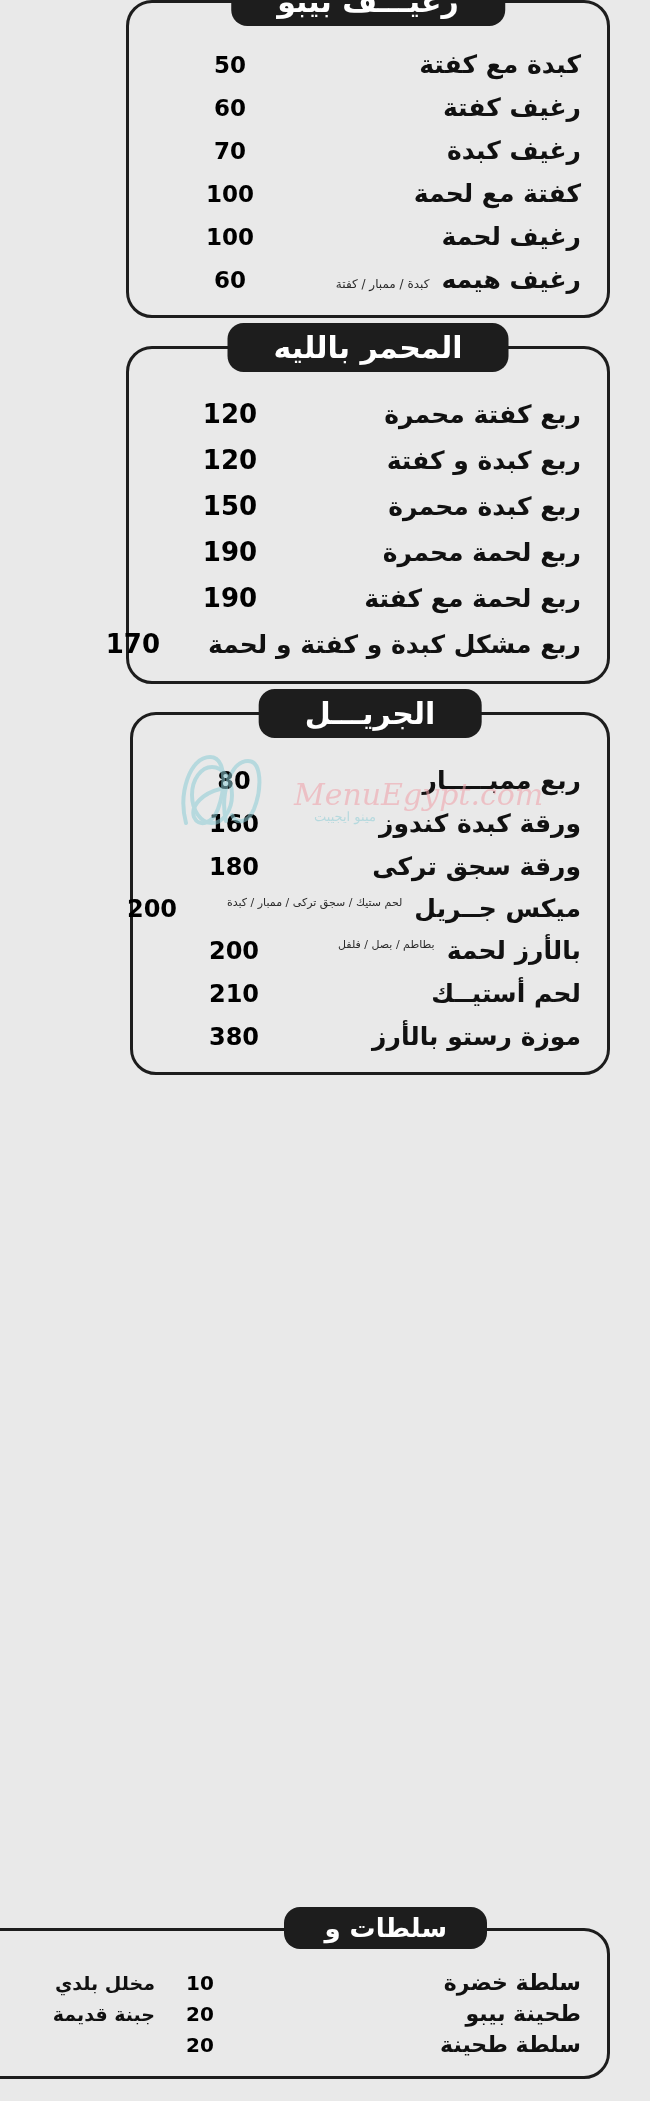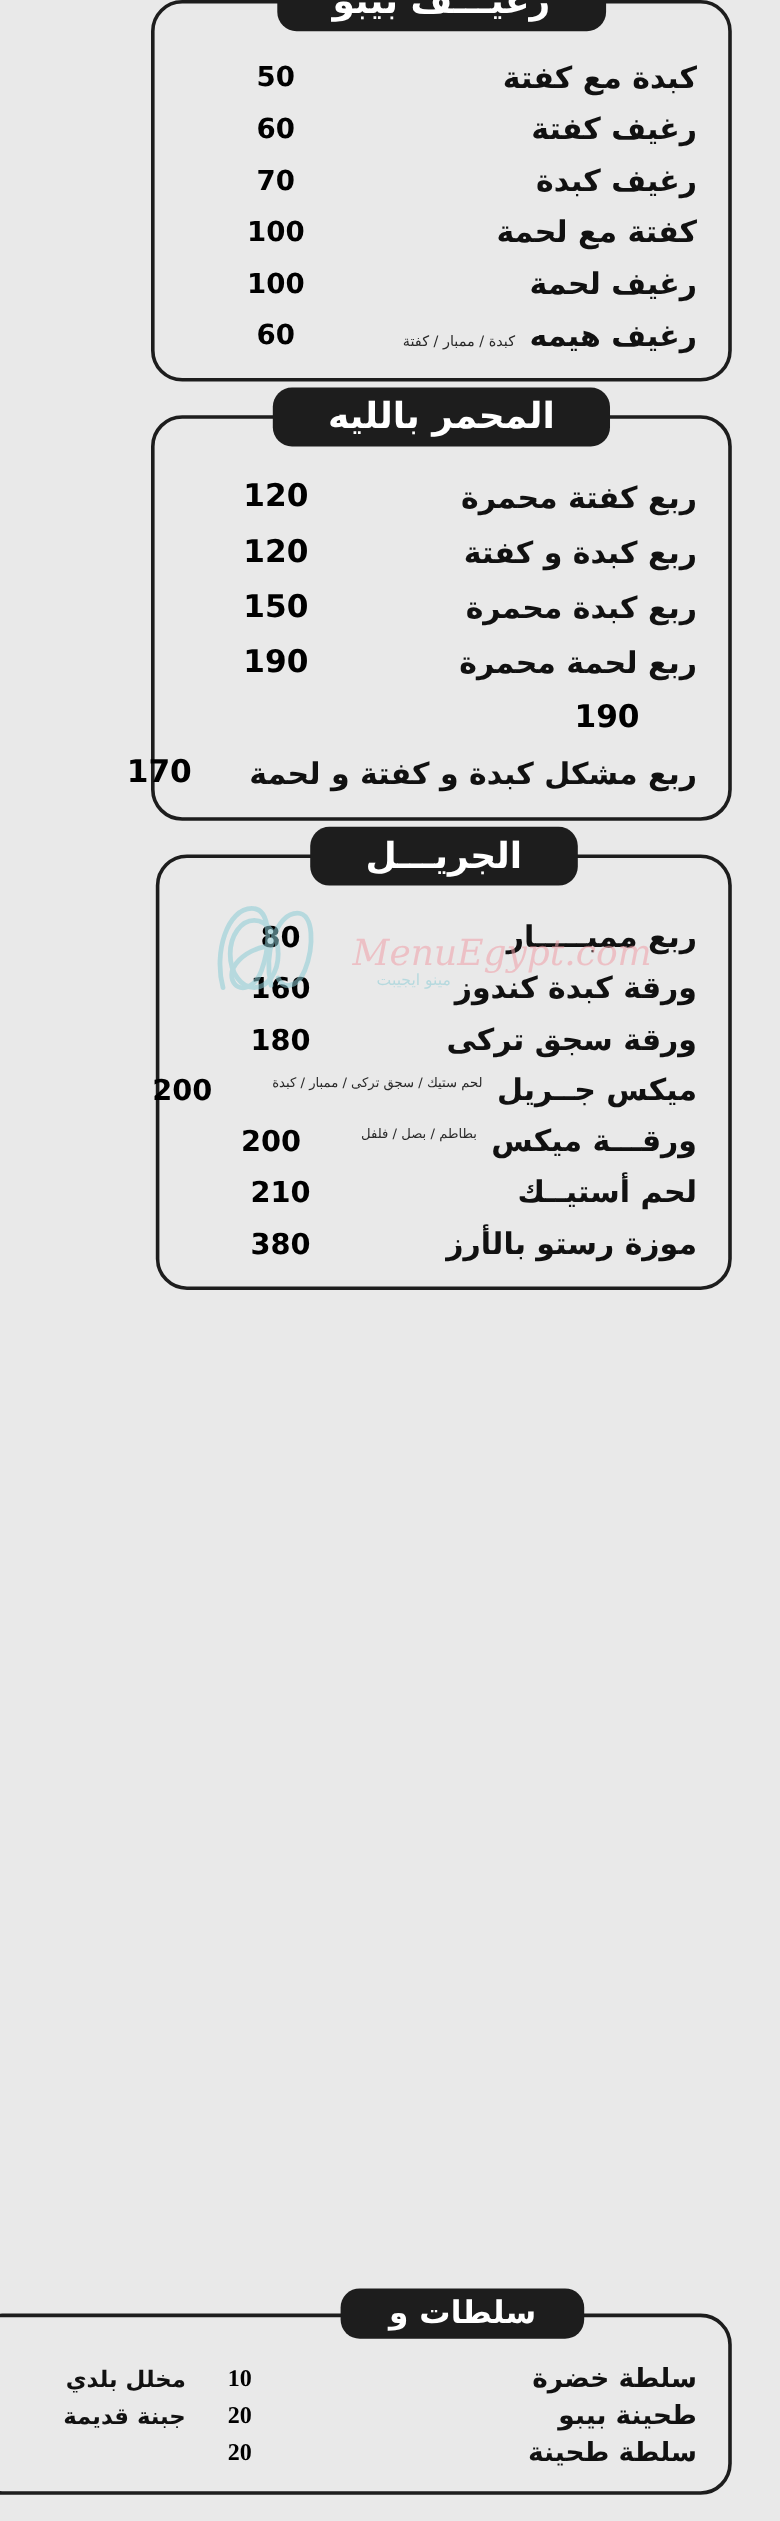--- a/index.html
+++ b/index.html
@@ -140,21 +140,21 @@
     right: 120px;
     transform: none;
     top: -24px;
     font-size: 26px;
     padding: 6px 40px;
   }
   .sec-salads .row {
     padding: 3px 26px;
   }
   .sec-salads .name-main { font-size: 22px; }
-  .sec-salads .row-price { font-size: 20px; min-width: 90px; font-family: Liberation Serif, serif; }
+  .sec-salads .row-price { font-size: 20px; min-width: 90px; }
   .sec-salads .row-extra {
     font-size: 19px;
     font-weight: bold;
     color: #111111;
     min-width: 150px;
     text-align: right;
   }
 
   
   .watermark {
@@ -267,20 +267,23 @@
       </div>
 
       <div class="row">
         <div class="row-name">
           <span class="name-main">ربع لحمة محمرة</span>
         </div>
         <div class="row-price">190</div>
       </div>
 
       <div class="row">
+        <div class="row-name">
+          <span class="name-main">ربع لحمة مع كفتة</span>
+        </div>
         <div class="row-price">190</div>
       </div>
 
       <div class="row">
         <div class="row-name">
           <span class="name-main">ربع مشكل كبدة و كفتة و لحمة</span>
         </div>
         <div class="row-price">170</div>
       </div>
 
@@ -315,21 +318,21 @@
       <div class="row">
         <div class="row-name name-stack">
           <span class="name-main">ميكس جــريل</span>
           <span class="name-sub">لحم ستيك / سجق تركى / ممبار / كبدة</span>
         </div>
         <div class="row-price">200</div>
       </div>
 
       <div class="row">
         <div class="row-name name-stack">
-          <span class="name-main">ورقـــة ميكس</span>
+          <span class="name-main">بالأرز لحمة</span>
           <span class="name-sub">بطاطم / بصل / فلفل</span>
         </div>
         <div class="row-price">200</div>
       </div>
 
       <div class="row">
         <div class="row-name">
           <span class="name-main">لحم أستيــك</span>
         </div>
         <div class="row-price">210</div>

